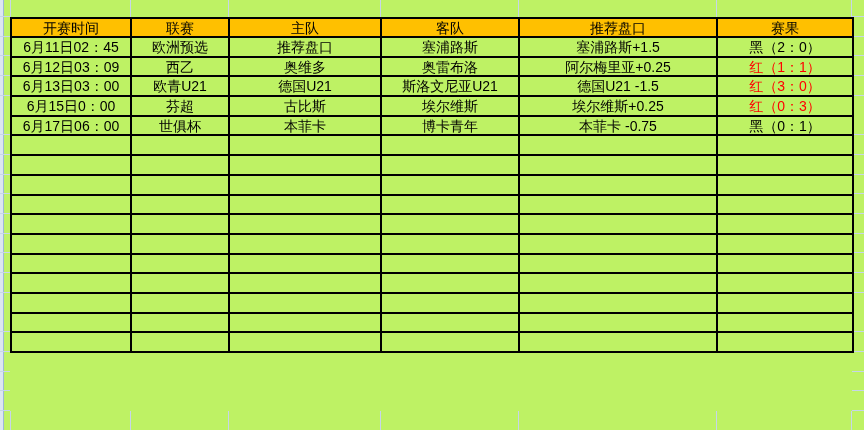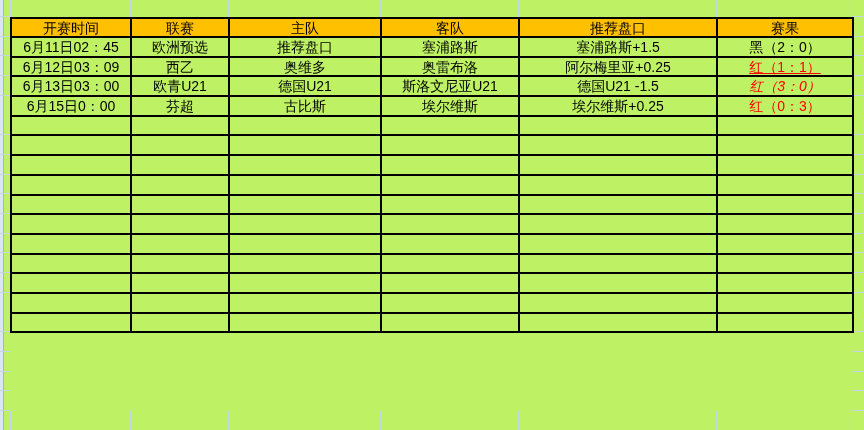--- a/index.html
+++ b/index.html
@@ -85,38 +85,46 @@
         <td>塞浦路斯</td>
         <td>塞浦路斯+1.5</td>
         <td style="color: rgb(0, 0, 0); margin-top: 39px;">黑（2：0）</td>
       </tr>
       <tr>
         <td>6月12日03：09</td>
         <td>西乙</td>
         <td>奥维多</td>
         <td>奥雷布洛</td>
         <td>阿尔梅里亚+0.25</td>
-        <td style="color: rgb(255, 0, 0); text-decoration: underline;">红（1：1）</td>
+        <td style="color: rgb(255, 0, 0);">红（1：1）</td>
       </tr>
       <tr>
         <td>6月13日03：00</td>
         <td>欧青U21</td>
         <td>德国U21</td>
         <td>斯洛文尼亚U21</td>
         <td>德国U21 -1.5</td>
-        <td style="color: rgb(255, 0, 0); font-style: italic;">红（3：0）</td>
+        <td style="color: rgb(255, 0, 0);">红（3：0）</td>
       </tr>
       <tr>
         <td>6月15日0：00</td>
         <td>芬超</td>
         <td>古比斯</td>
         <td>埃尔维斯</td>
         <td>埃尔维斯+0.25</td>
         <td style="color: rgb(255, 0, 0);">红（0：3）</td>
       </tr>
+      <tr>
+        <td>6月17日06：00</td>
+        <td>世俱杯</td>
+        <td>本菲卡</td>
+        <td>博卡青年</td>
+        <td>本菲卡 -0.75</td>
+        <td style="color: rgb(0, 0, 0);">黑（0：1）</td>
+      </tr>
     <tr>
           <td></td>
           <td></td>
           <td></td>
           <td></td>
           <td></td>
           <td></td>
         </tr>
         <tr>
           <td></td>

